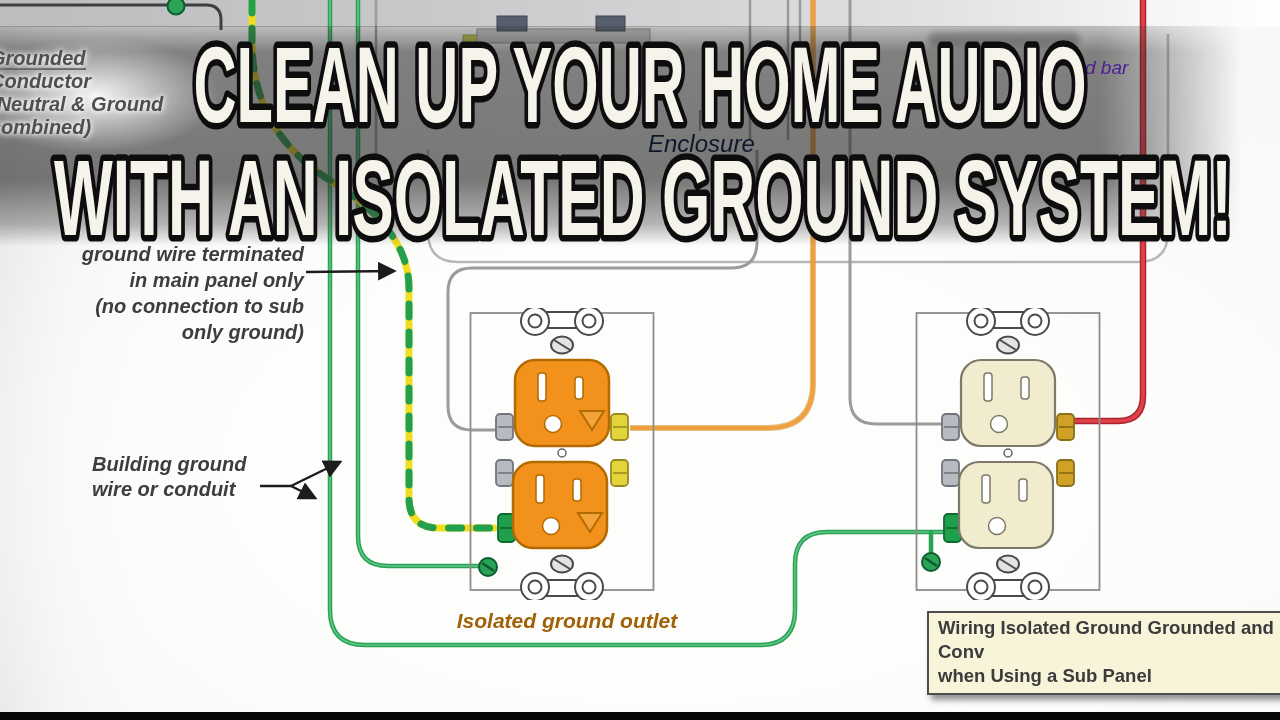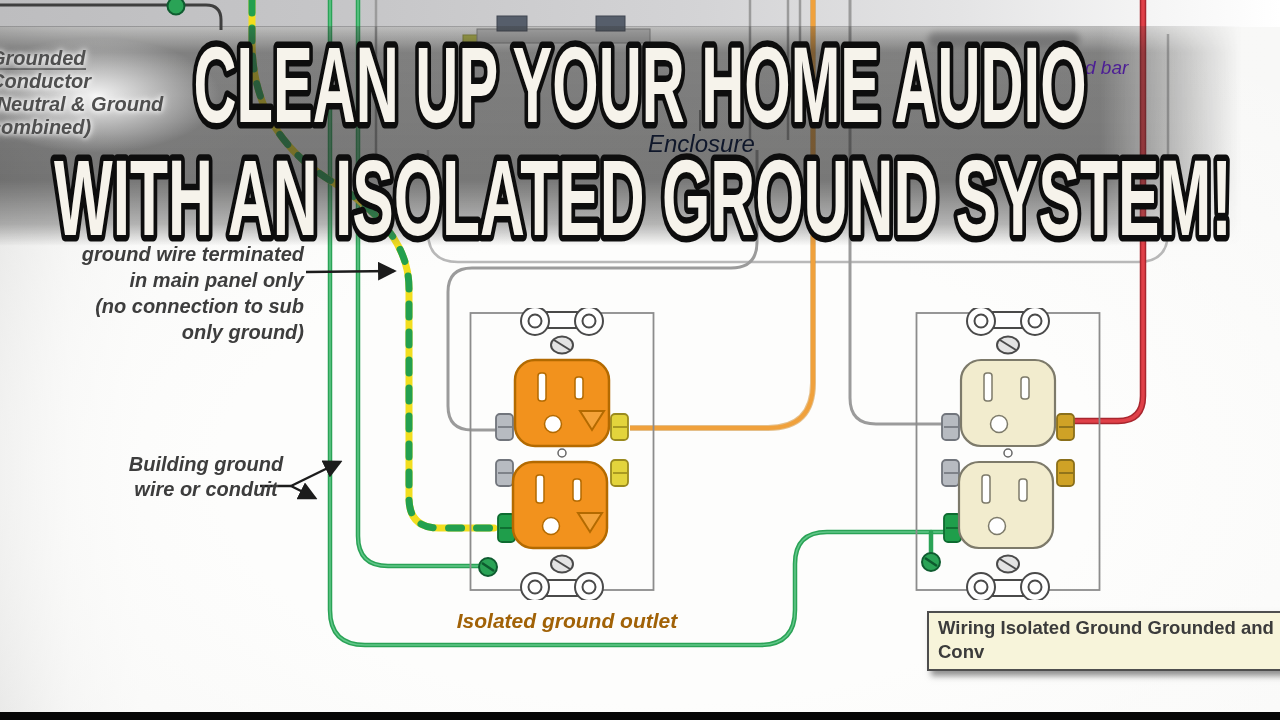--- a/index.html
+++ b/index.html
@@ -25,21 +25,21 @@
       -webkit-mask-image:linear-gradient(90deg,#000 0%,#000 86%,transparent 97%);
       mask-image:linear-gradient(90deg,#000 0%,#000 86%,transparent 97%);}
 
   .lbl{position:absolute;color:#3d3d3d;font-style:italic;font-weight:600;line-height:26px;font-size:20px;}
   .grounded{left:-10px;top:47px;font-weight:700;line-height:23px;color:#4f4f4f;
       text-shadow:0 0 5px #fff,0 0 9px #fff;}
   .grounded .u{border-bottom:2px solid #5a5a5a;display:inline-block;line-height:20px;}
   .blob{position:absolute;left:-30px;top:38px;width:250px;height:115px;border-radius:50%;
       background:radial-gradient(closest-side,rgba(250,250,250,.95),rgba(250,250,250,0));}
   .gwnote{left:48px;top:241px;width:256px;text-align:right;}
-  .bground{left:92px;top:452px;width:170px;text-align:center;line-height:25px;margin-left:29px;}
+  .bground{left:92px;top:452px;width:170px;line-height:25px;}
   .enclosure{left:648px;top:131px;font-size:24px;font-weight:400;color:#0f172a;}
   .isolbl{left:452px;top:608px;width:230px;text-align:center;font-weight:700;font-size:21px;color:#a16207;}
   .dbar{left:1085px;top:55px;font-size:19px;color:#4c1d95;font-weight:400;}
   .infobox{position:absolute;left:927px;top:611px;width:360px;padding:3px 9px 5px 9px;
       background:#f7f4da;border:2px solid #4e4e4e;box-shadow:4px 5px 6px rgba(40,40,40,.5);
       font-weight:700;font-style:normal;font-size:18.5px;line-height:24px;color:#3b3b3b;}
   .bottombar{position:absolute;left:0;top:712px;width:1280px;height:8px;background:#060606;}
 
   .title text{font-family:"Liberation Sans",sans-serif;font-weight:700;
       paint-order:stroke;stroke-linejoin:round;}
@@ -242,20 +242,21 @@
     <div>Building ground</div>
     <div>wire or conduit</div>
   </div>
 
   <div class="lbl enclosure">Enclosure</div>
   <div class="lbl isolbl">Isolated ground outlet</div>
   <div class="lbl dbar">d bar</div>
 
   <div class="infobox">
     <div>Wiring Isolated Ground Grounded and Conv</div>
+    <div>when Using a Sub Panel</div>
   </div>
 
   <svg class="layer title" width="1280" height="720" viewBox="0 0 1280 720">
     <text x="640" y="122" text-anchor="middle" font-size="107" textLength="893" lengthAdjust="spacingAndGlyphs" stroke-width="13" fill="#f6f3eb" stroke="#0d0d0d">CLEAN UP YOUR HOME AUDIO</text>
     <text x="643" y="235" text-anchor="middle" font-size="107" textLength="1178" lengthAdjust="spacingAndGlyphs" stroke-width="13" fill="#f6f3eb" stroke="#0d0d0d">WITH AN ISOLATED GROUND SYSTEM!</text>
   </svg>
 
   <div class="bottombar"></div>
 </div>
 

